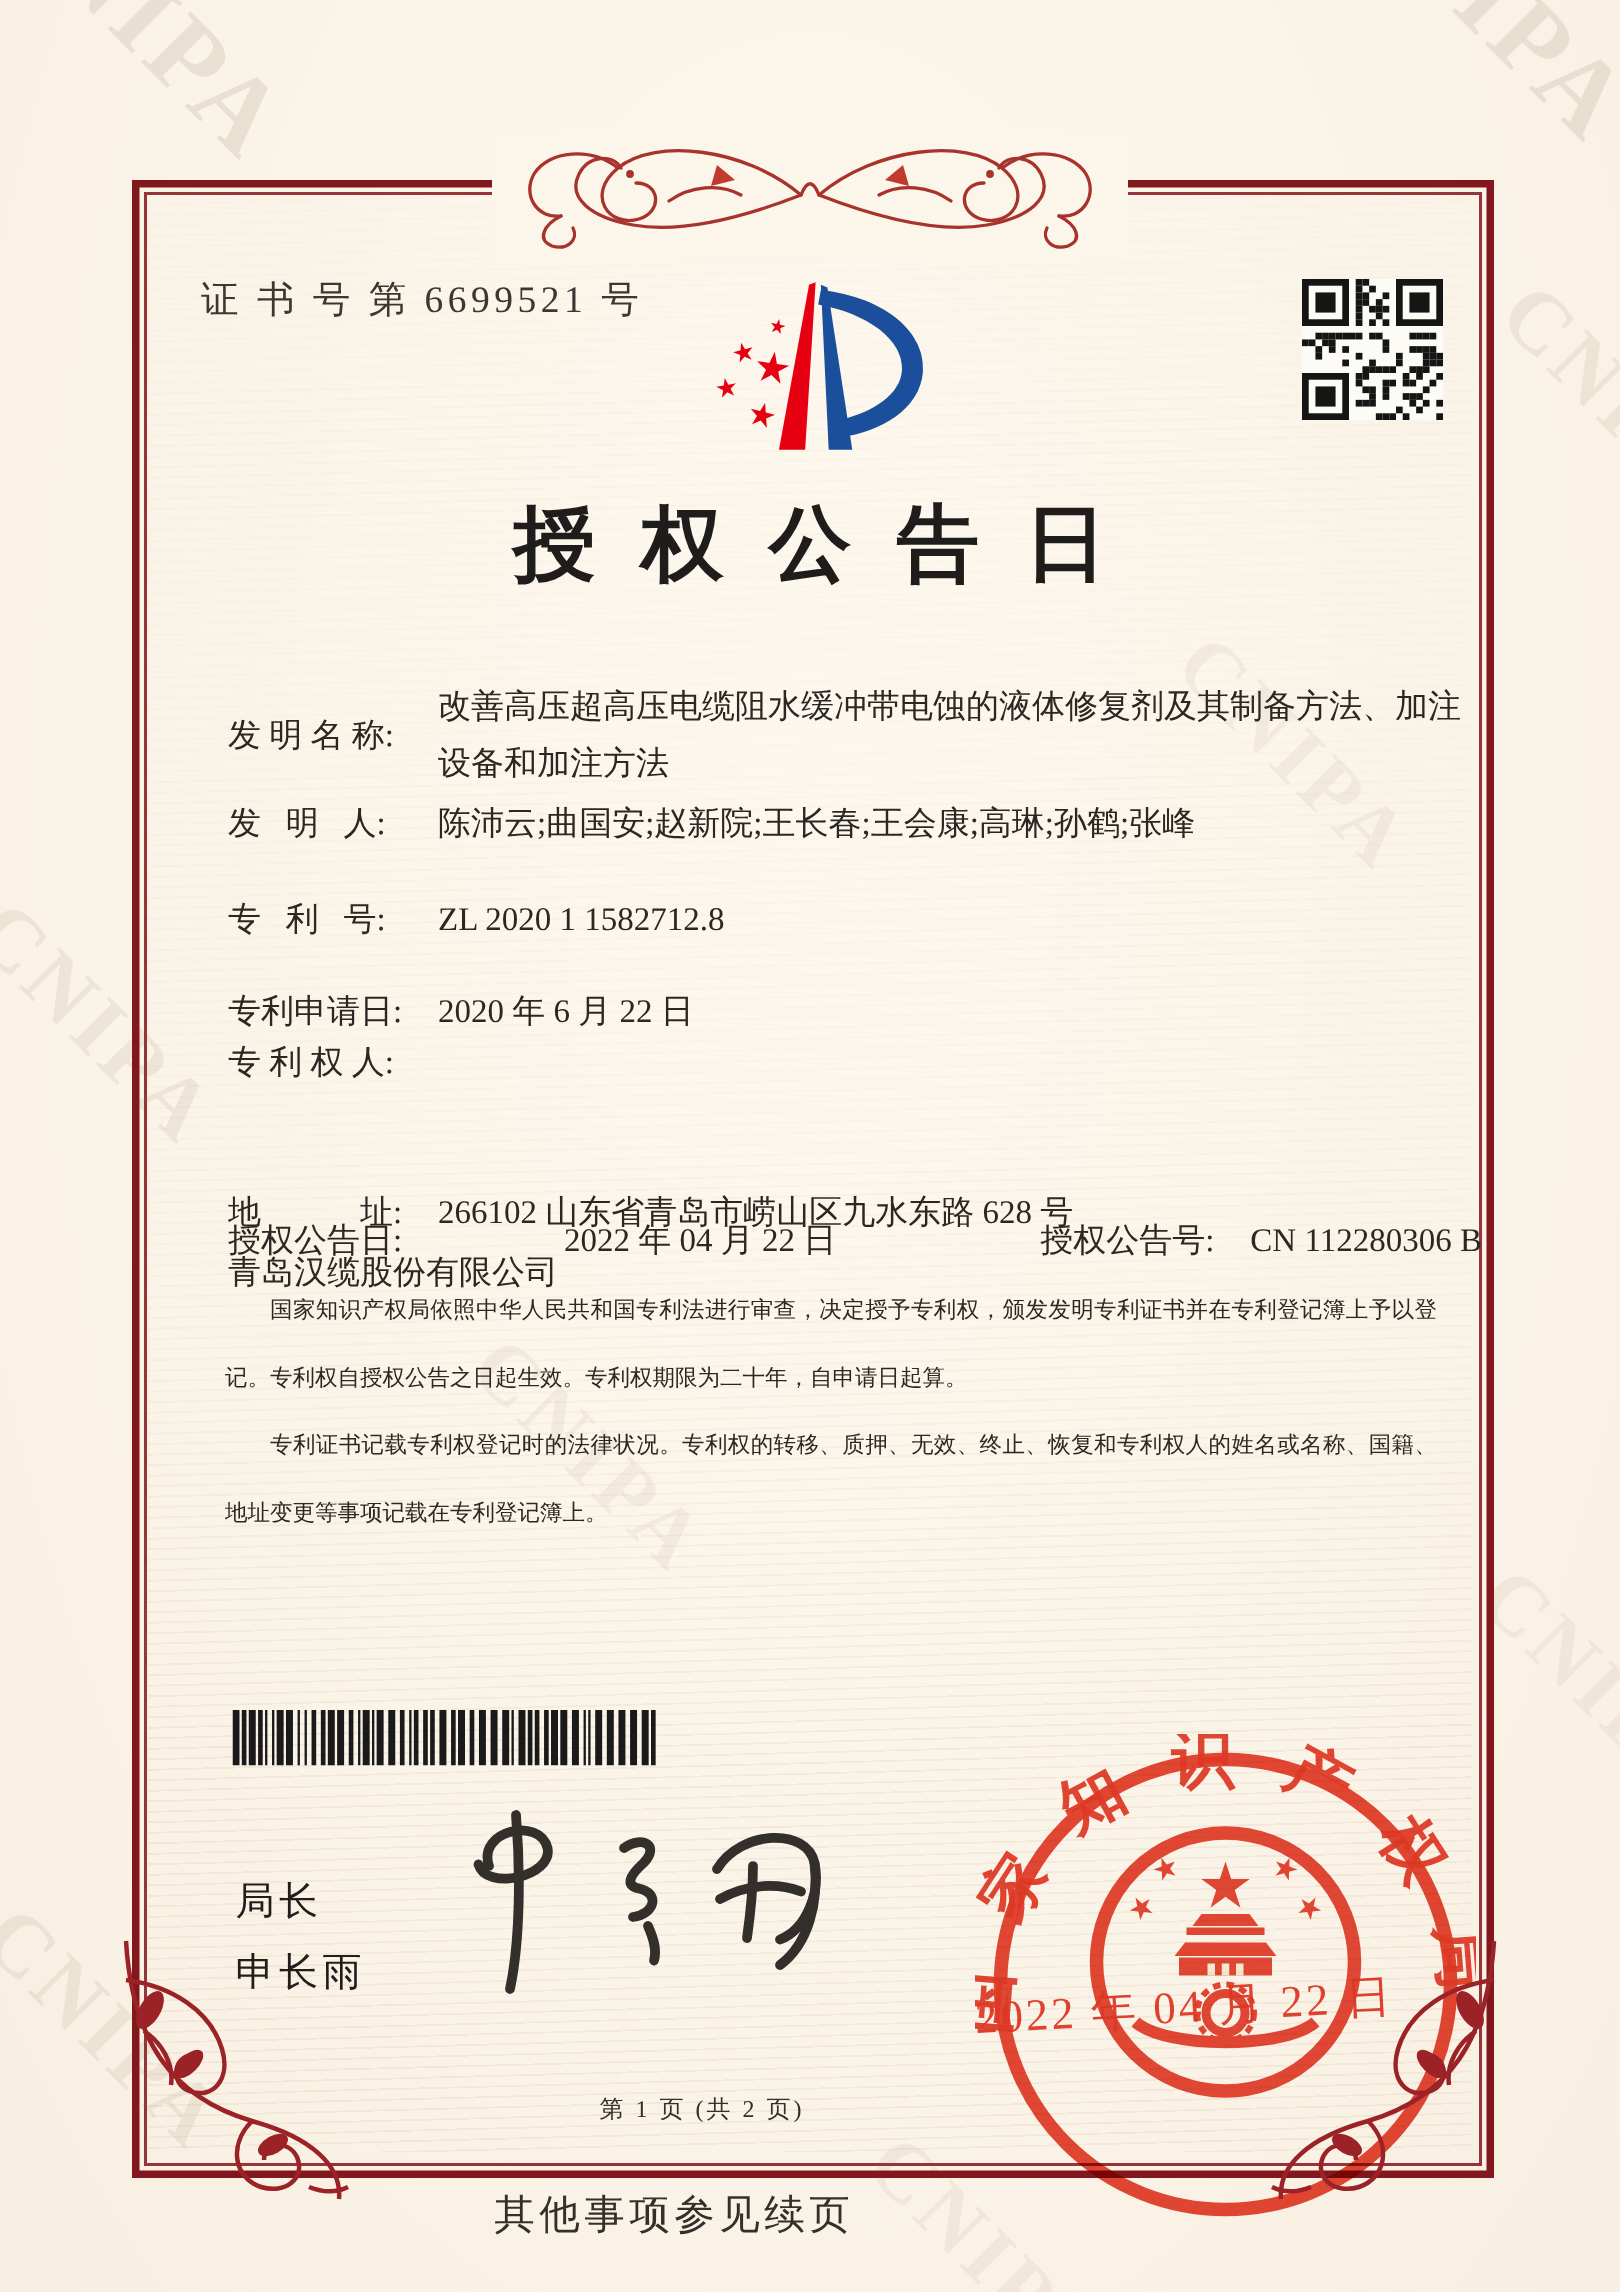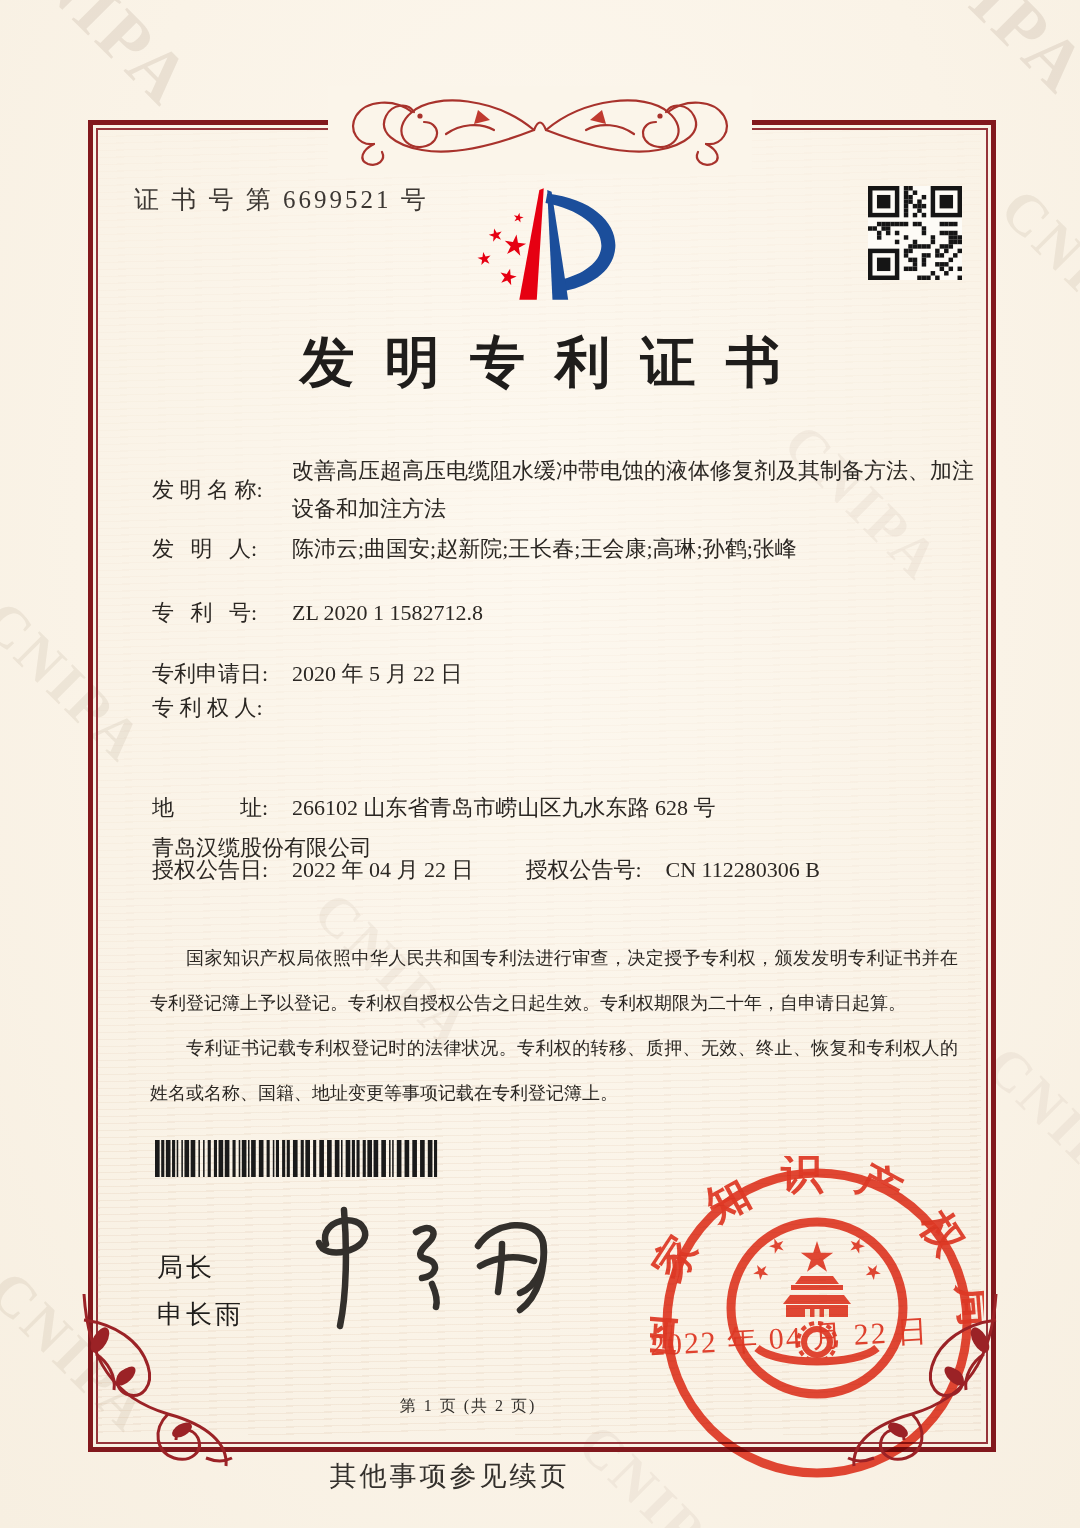--- a/index.html
+++ b/index.html
@@ -46,25 +46,25 @@
   
   .row{position:absolute;left:152px;width:836px;display:flex;font-size:22px;color:#2b2723;line-height:38px;}
   .row .label{flex:0 0 140px;white-space:pre;}
   .row .value{flex:1;}
   .row-name{top:452px;align-items:center;}
   .row-inventors{top:530px;}
   .row-patentno{top:594px;}
   .row-filing{top:655px;}
   .row-patentee{top:689px;flex-direction:column;}
   .row-address{top:789px;}
-  .row-grant{top:851px;}
+  .row-grant{top:808px;justify-content:space-between;}
   .grant-group2{display:flex;margin-left:52px;}
   .grant-group2 .label{flex:0 0 140px;white-space:pre;}
   
-  .body-text{position:absolute;left:150px;top:936px;width:808px;font-size:18px;
+  .body-text{position:absolute;left:150px;top:852px;width:808px;font-size:15px;
              line-height:45px;color:#2b2723;text-align:justify;}
   .body-text p{margin:0;text-indent:2em;}
   
   .barcode{position:absolute;left:155px;top:1140px;width:286px;height:37px;}
   
   .sig-labels{position:absolute;left:157px;top:1244px;font-family:"Liberation Sans","DejaVu Sans",sans-serif;
               font-size:26px;color:#201e1c;line-height:47px;letter-spacing:3px;}
   .sig-script{position:absolute;left:266px;top:1198px;width:310px;height:140px;}
   
   .seal{position:absolute;left:650px;top:1156px;width:334px;height:334px;opacity:.95;
@@ -238,37 +238,37 @@
       <rect x="4.476190476190476" y="4.476190476190476" width="22.38095238095238" height="22.38095238095238" fill="#fdfbf6"></rect>
       <rect x="8.952380952380953" y="8.952380952380953" width="13.428571428571429" height="13.428571428571429" fill="#151515"></rect>
       <rect x="62.66666666666667" y="0" width="31.333333333333336" height="31.333333333333336" fill="#151515"></rect>
       <rect x="67.14285714285714" y="4.476190476190476" width="22.38095238095238" height="22.38095238095238" fill="#fdfbf6"></rect>
       <rect x="71.61904761904762" y="8.952380952380953" width="13.428571428571429" height="13.428571428571429" fill="#151515"></rect>
       <rect x="0" y="62.66666666666667" width="31.333333333333336" height="31.333333333333336" fill="#151515"></rect>
       <rect x="4.476190476190476" y="67.14285714285714" width="22.38095238095238" height="22.38095238095238" fill="#fdfbf6"></rect>
       <rect x="8.952380952380953" y="71.61904761904762" width="13.428571428571429" height="13.428571428571429" fill="#151515"></rect>
     </svg>
 
-  <div class="title">发明专利证书</div>
+  <div class="title">授权公告日</div>
 
   <div class="row row-name">
     <span class="label">发 明 名 称:</span>
     <span class="value">改善高压超高压电缆阻水缓冲带电蚀的液体修复剂及其制备方法、加注设备和加注方法</span>
   </div>
   <div class="row row-inventors">
     <span class="label">发   明   人:</span>
     <span class="value">陈沛云;曲国安;赵新院;王长春;王会康;高琳;孙鹤;张峰</span>
   </div>
   <div class="row row-patentno">
     <span class="label">专   利   号:</span>
     <span class="value">ZL 2020 1 1582712.8</span>
   </div>
   <div class="row row-filing">
     <span class="label">专利申请日:</span>
-    <span class="value">2020 年 5 月 22 日</span>
+    <span class="value">2020 年 6 月 22 日</span>
   </div>
   <div class="row row-patentee">
     <span class="label">专 利 权 人:</span>
     <span class="value">青岛汉缆股份有限公司</span>
   </div>
   <div class="row row-address">
     <span class="label">地            址:</span>
     <span class="value">266102  山东省青岛市崂山区九水东路 628 号</span>
   </div>
   <div class="row row-grant">

